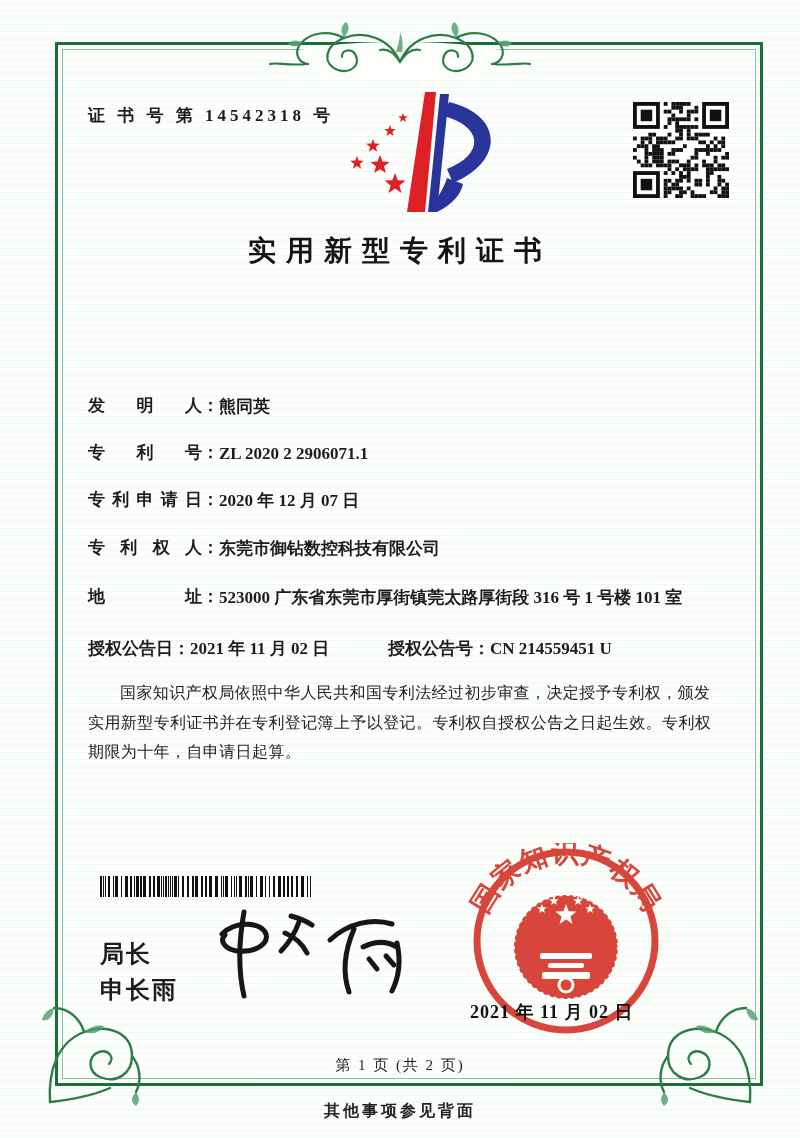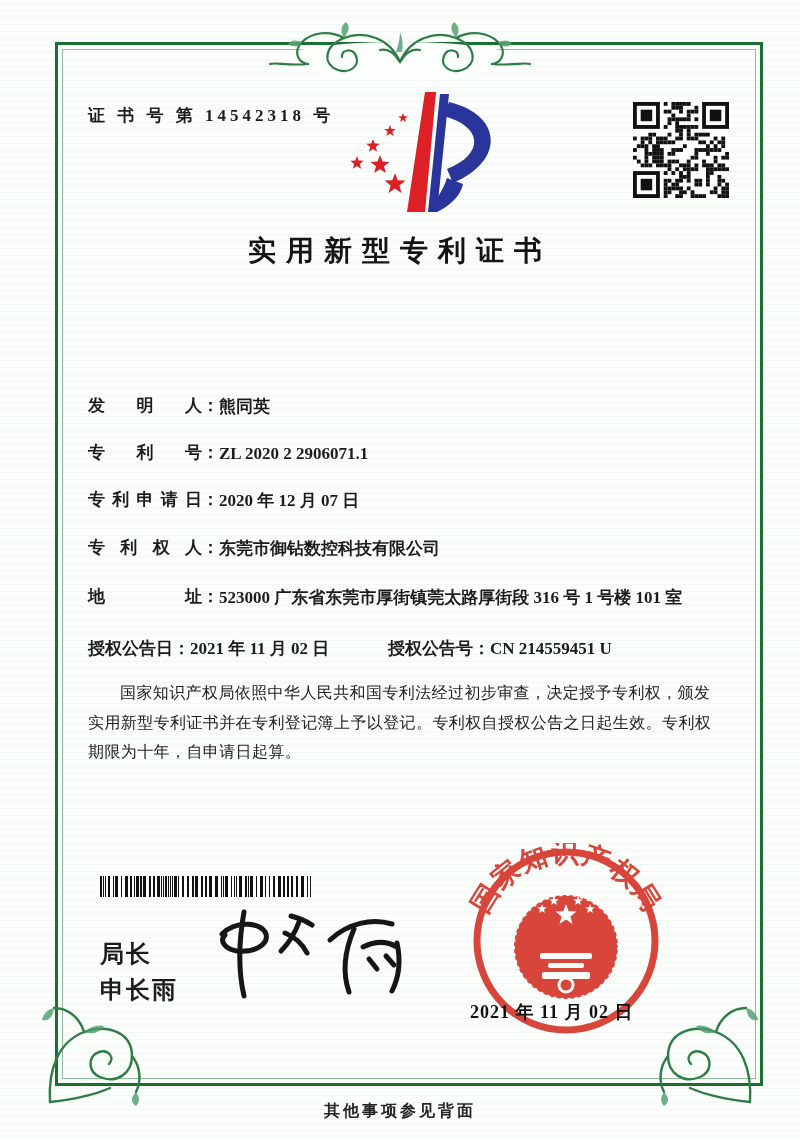--- a/index.html
+++ b/index.html
@@ -466,16 +466,17 @@
           <rect x="80" y="120" width="36" height="5" rx="2"></rect>
           <rect x="74" y="129" width="48" height="7" rx="2"></rect>
           <circle cx="98" cy="142" r="7" fill="none" stroke="#fcfefb" stroke-width="3"></circle>
         </g>
       </g>
     </g>
   </svg>
 
   <div class="abs seal-date">2021 年 11 月 02 日</div>
 
+  <div class="abs page-footer">第 1 页 (共 2 页)</div>
 
   <div class="abs back-note">其他事项参见背面</div>
 
 </div>
 
 </body></html>

